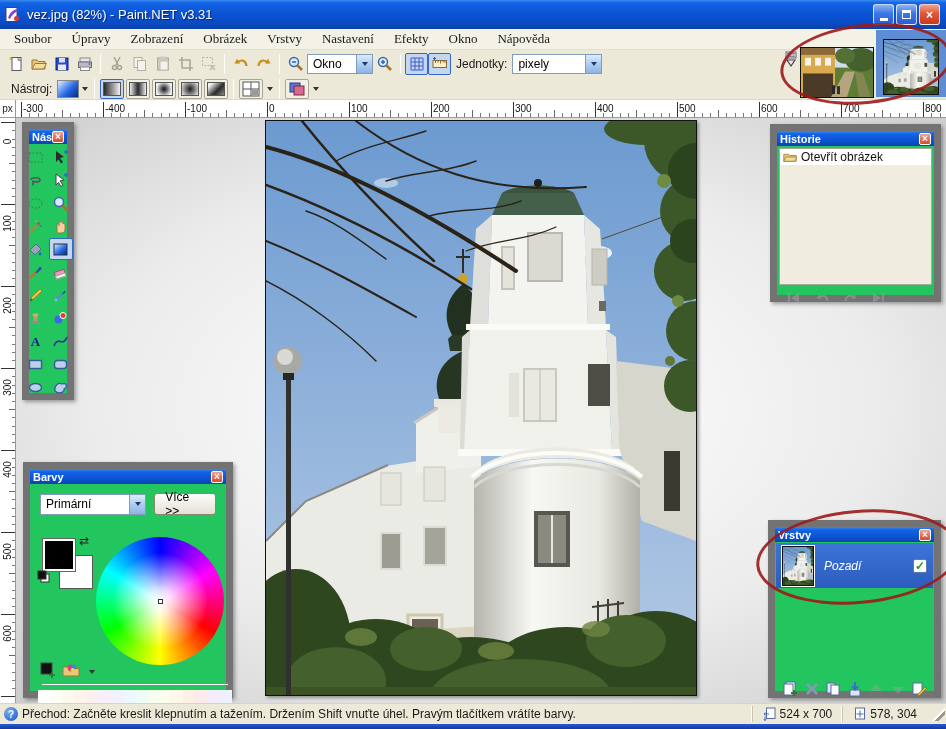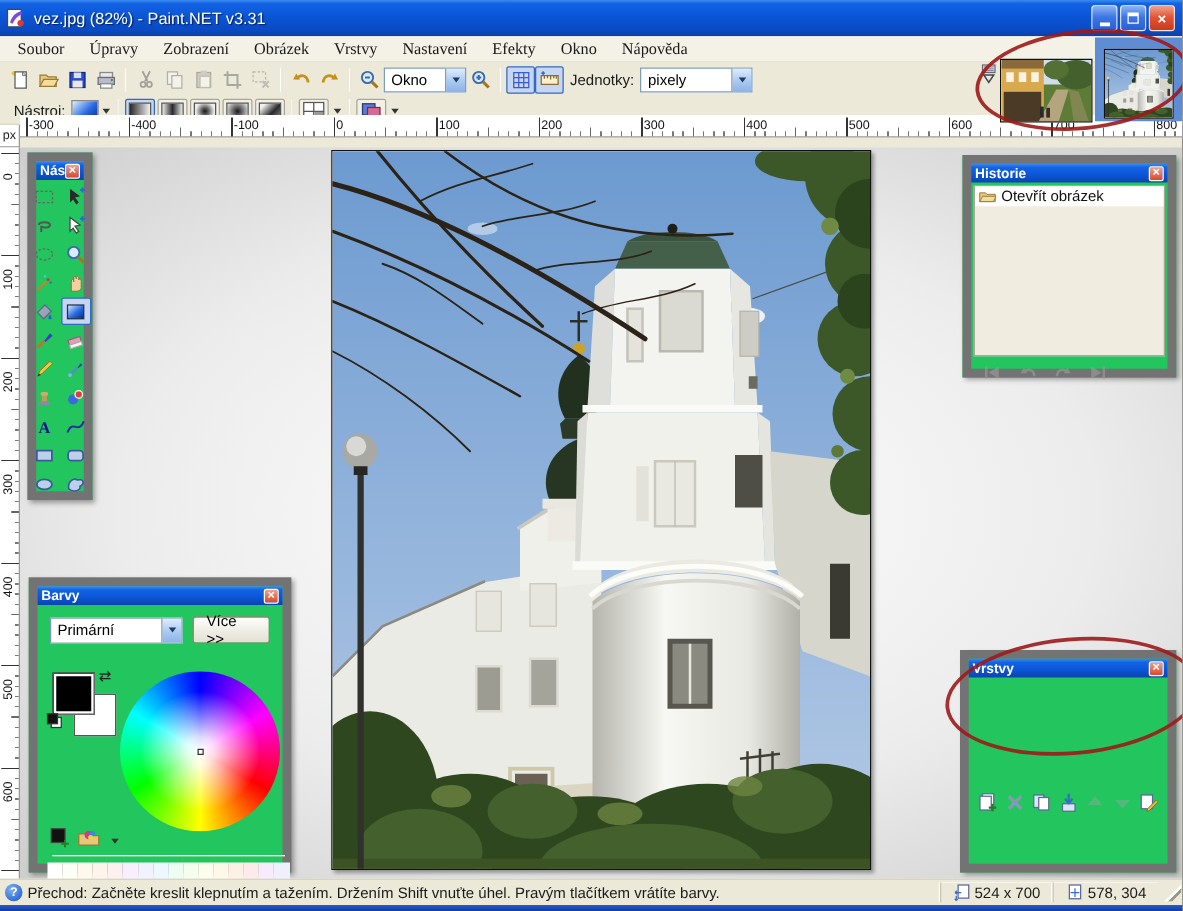--- a/index.html
+++ b/index.html
@@ -43,21 +43,21 @@
   .gr-linear{background:linear-gradient(90deg,#2a2a2a,#f2f2f2);}
   .gr-reflect{background:linear-gradient(90deg,#ececec,#2a2a2a 50%,#ececec);}
   .gr-diamond{background:radial-gradient(circle,#1a1a1a 0%,#555 25%,#ededed 75%);}
   .gr-radial{background:radial-gradient(circle,#1a1a1a,#ededed);}
   .gr-conic{background:linear-gradient(135deg,#f0f0f0 15%,#2a2a2a 60%,#888 100%);}
   .toolcur{width:22px;height:18px;border:1px solid #888;background:linear-gradient(135deg,#dff2ff 0%,#1a5ae0 55%,#04javascript?#032a80 100%);}
   .toolcur{background:linear-gradient(135deg,#dff2ff 0%,#2a6ae4 55%,#032a80 100%);}
 
   
   .ruler-corner{position:absolute;left:0;top:100px;width:16px;height:18px;background:#fff;border-right:1px solid #999;border-bottom:1px solid #999;font-size:10px;color:#222;display:flex;align-items:center;justify-content:center;}
-  .hruler{position:absolute;left:16px;top:92px;width:930px;height:18px;background:#fff;border-bottom:1px solid #999;overflow:hidden;}
+  .hruler{position:absolute;left:16px;top:100px;width:930px;height:18px;background:#fff;border-bottom:1px solid #999;overflow:hidden;}
   .hruler .t-min,.hruler .t-half,.hruler .t-maj{position:absolute;bottom:0;height:100%;width:1000px;}
   .hruler .t-min{left:-3.2px;width:940px;background:repeating-linear-gradient(90deg,#777 0 1px,transparent 1px 8.2px);top:13px;height:5px;}
   .hruler .t-half{left:-36px;width:980px;background:repeating-linear-gradient(90deg,#666 0 1px,transparent 1px 41px);top:10px;height:8px;}
   .hruler .t-maj{left:-77px;width:1030px;background:repeating-linear-gradient(90deg,#333 0 1px,transparent 1px 82px);top:2px;height:16px;}
   .hlab{position:absolute;top:3px;font-size:10px;color:#111;padding-left:2px;}
   .vruler{position:absolute;left:0;top:118px;width:16px;height:585px;background:#fff;border-right:1px solid #999;overflow:hidden;}
   .vruler .t-min{position:absolute;top:-4.2px;height:600px;left:12px;width:5px;background:repeating-linear-gradient(180deg,#777 0 1px,transparent 1px 8.2px);}
   .vruler .t-half{position:absolute;top:-37px;height:640px;left:9px;width:8px;background:repeating-linear-gradient(180deg,#666 0 1px,transparent 1px 41px);}
   .vruler .t-maj{position:absolute;top:-78px;height:700px;left:1px;width:15px;background:repeating-linear-gradient(180deg,#333 0 1px,transparent 1px 82px);}
   .vlab{position:absolute;width:30px;text-align:center;transform:rotate(-90deg);left:-8px;font-size:10px;color:#111;}
@@ -791,20 +791,27 @@
     </div>
   </div>
 
   <div class="panel" style="left:768px;top:520px;width:173px;height:178px">
     <div class="ptitle">
       <span class="pt-text">Vrstvy</span>
       <span class="pclose">
           <span>×</span>
         </span>
     </div>
+    <div class="layer-row">
+      <span class="layer-thumb"><svg width="30" height="38" viewBox="0 0 430 574" preserveAspectRatio="none">
+            <use href="#tower-photo"></use>
+          </svg></span>
+      <span class="layer-name">Pozadí</span>
+      <span class="chk"><span>✓</span></span>
+    </div>
     <div class="layers-empty"></div>
     <div class="layers-toolbar">
       <span class="lbtn">
           <svg width="16" height="16" viewBox="0 0 16 16">
             <rect x="4" y="1" width="9" height="11" fill="#fff" stroke="#5a6a9a"></rect>
             <rect x="2" y="3" width="9" height="11" fill="#fff" stroke="#5a6a9a"></rect>
             <path d="M9,12 h6 M12,9 v6" stroke="#2a7a2a" stroke-width="1.8"></path>
           </svg>
         </span>
       <span class="lbtn">

